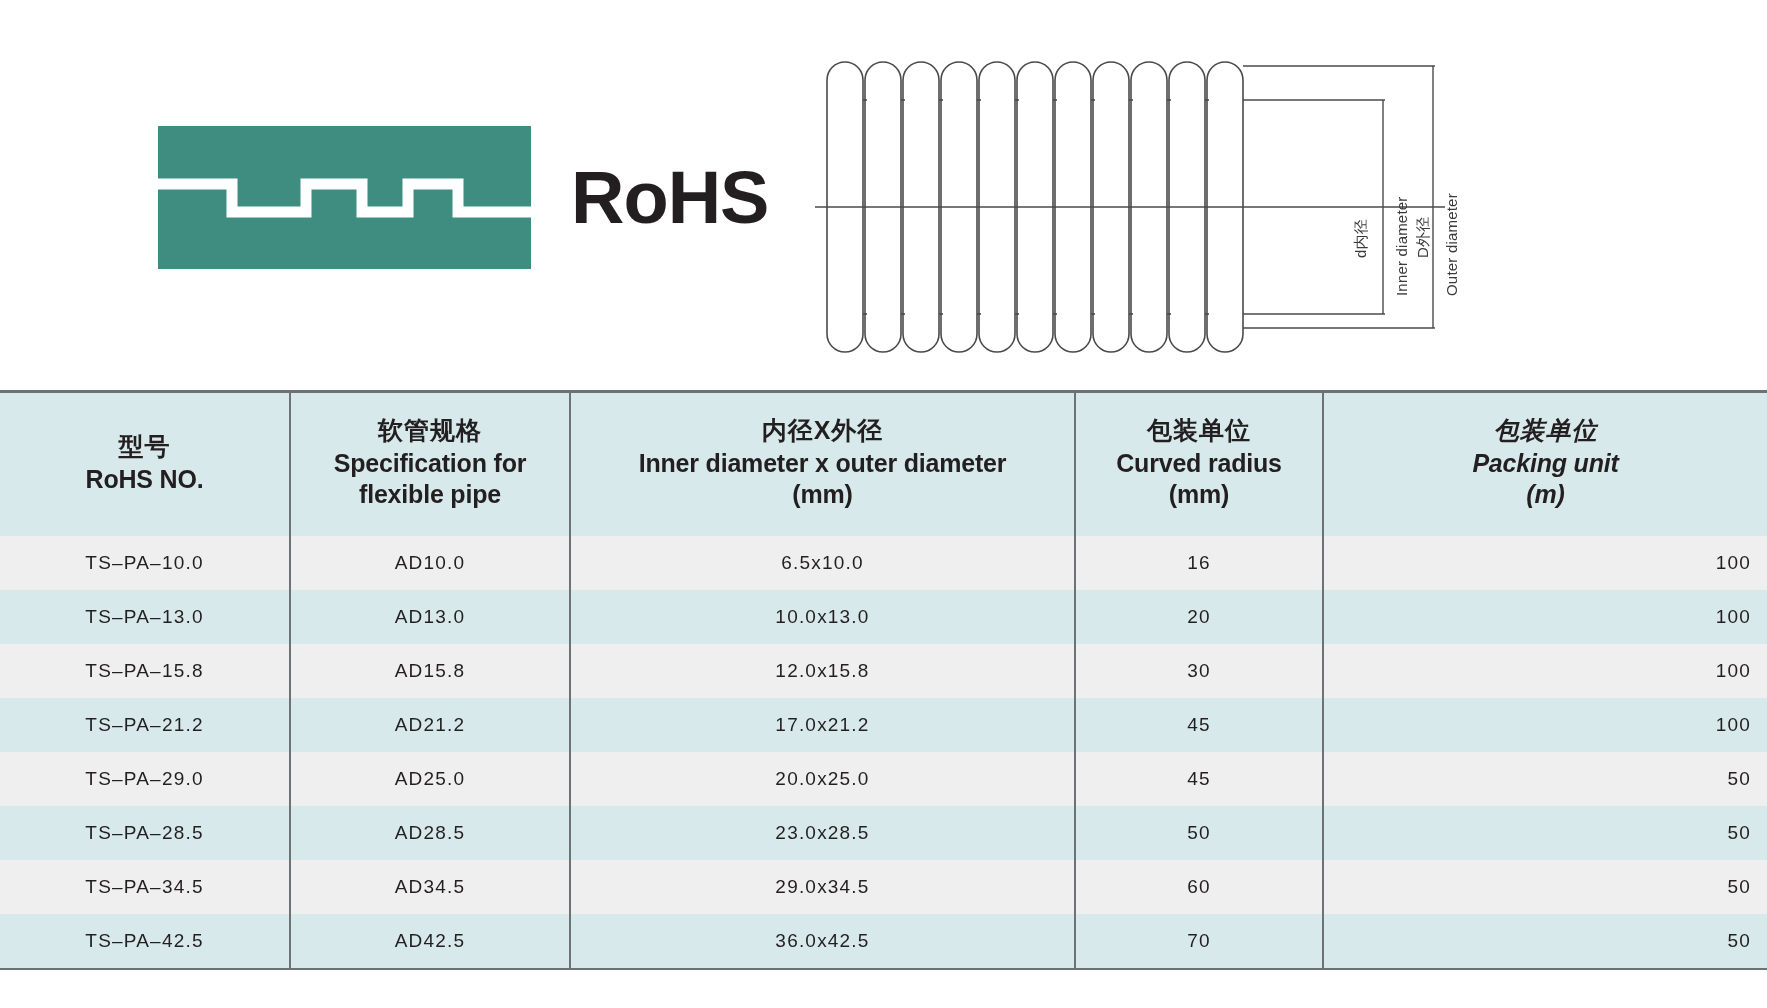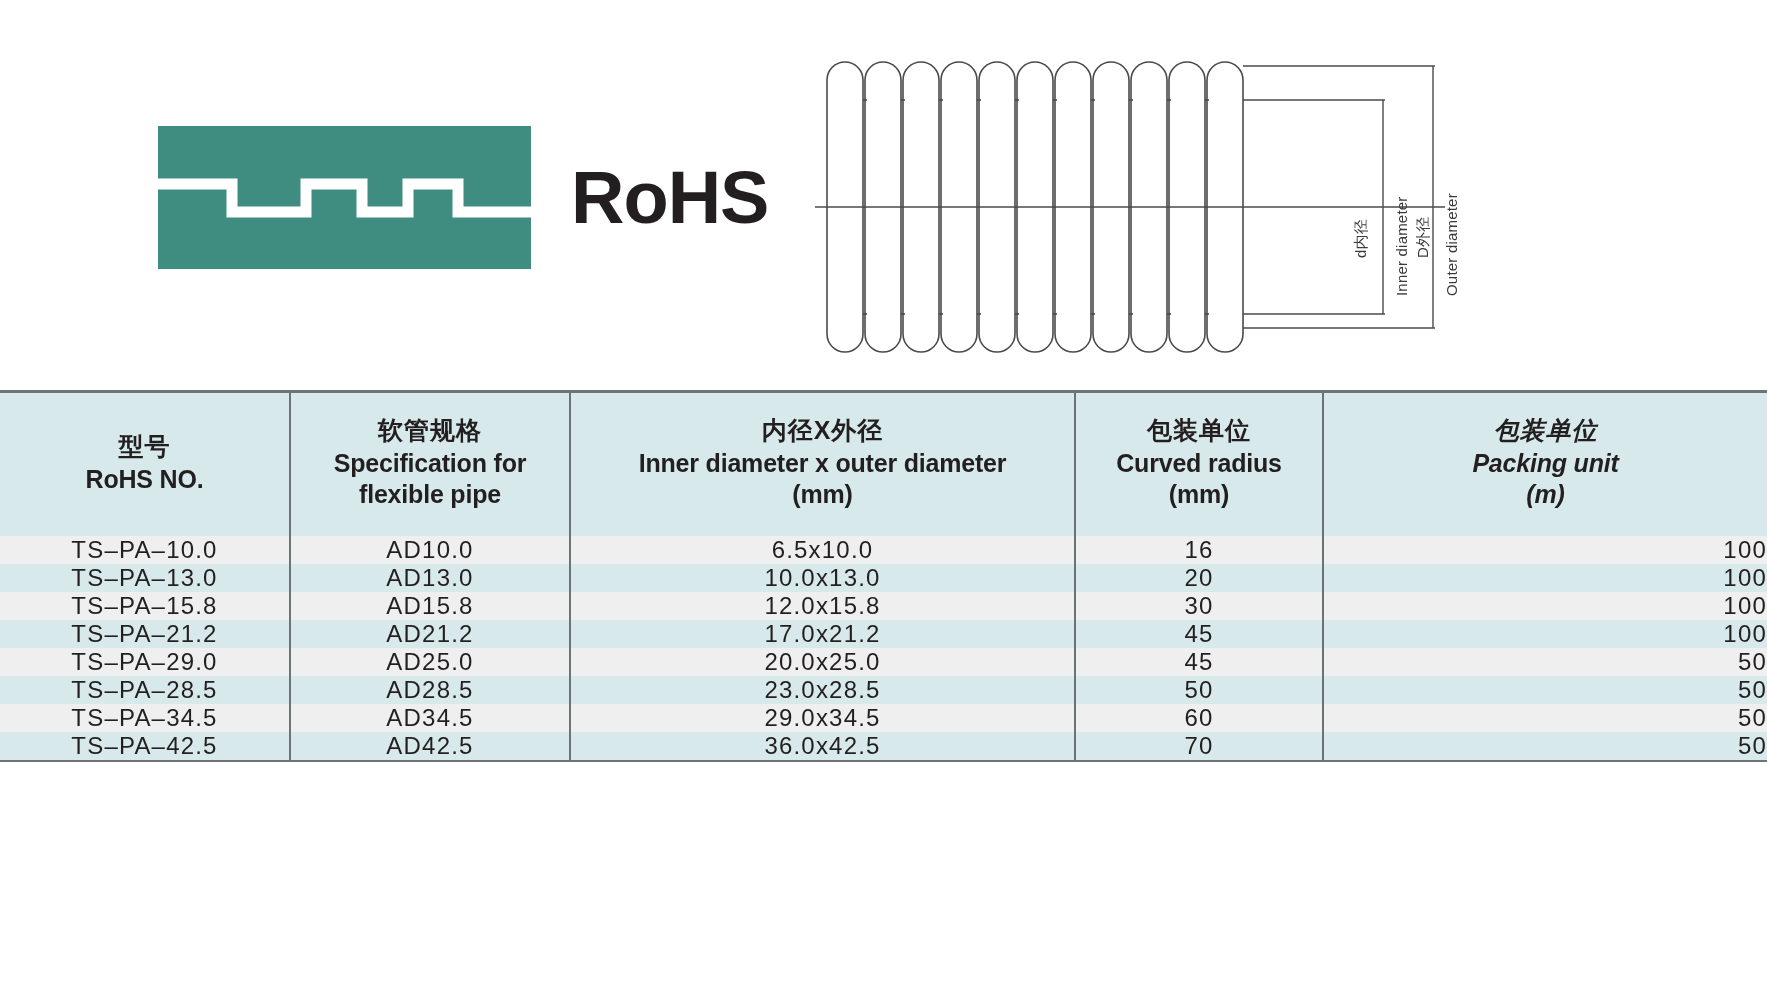--- a/index.html
+++ b/index.html
@@ -127,23 +127,23 @@
   }
   #spec-table th .en {
     display: block;
     font-size: 25px;
     font-weight: 700;
     letter-spacing: -0.2px;
   }
 
   #spec-table td {
     border-right: 2px solid #6d7275;
-    padding: 0;
+    padding: 16px;
     height: 18px;
-    font-size: 24px;
+    font-size: 19px;
     font-weight: 400;
     letter-spacing: 1.2px;
     color: #231f20;
     text-align: center;
     vertical-align: middle;
     font-family: "Liberation Sans", sans-serif;
   }
   #spec-table td:last-child { border-right: none; text-align: right; }
 
   #spec-table tbody tr:nth-child(odd)  td { background: #efefef; }

